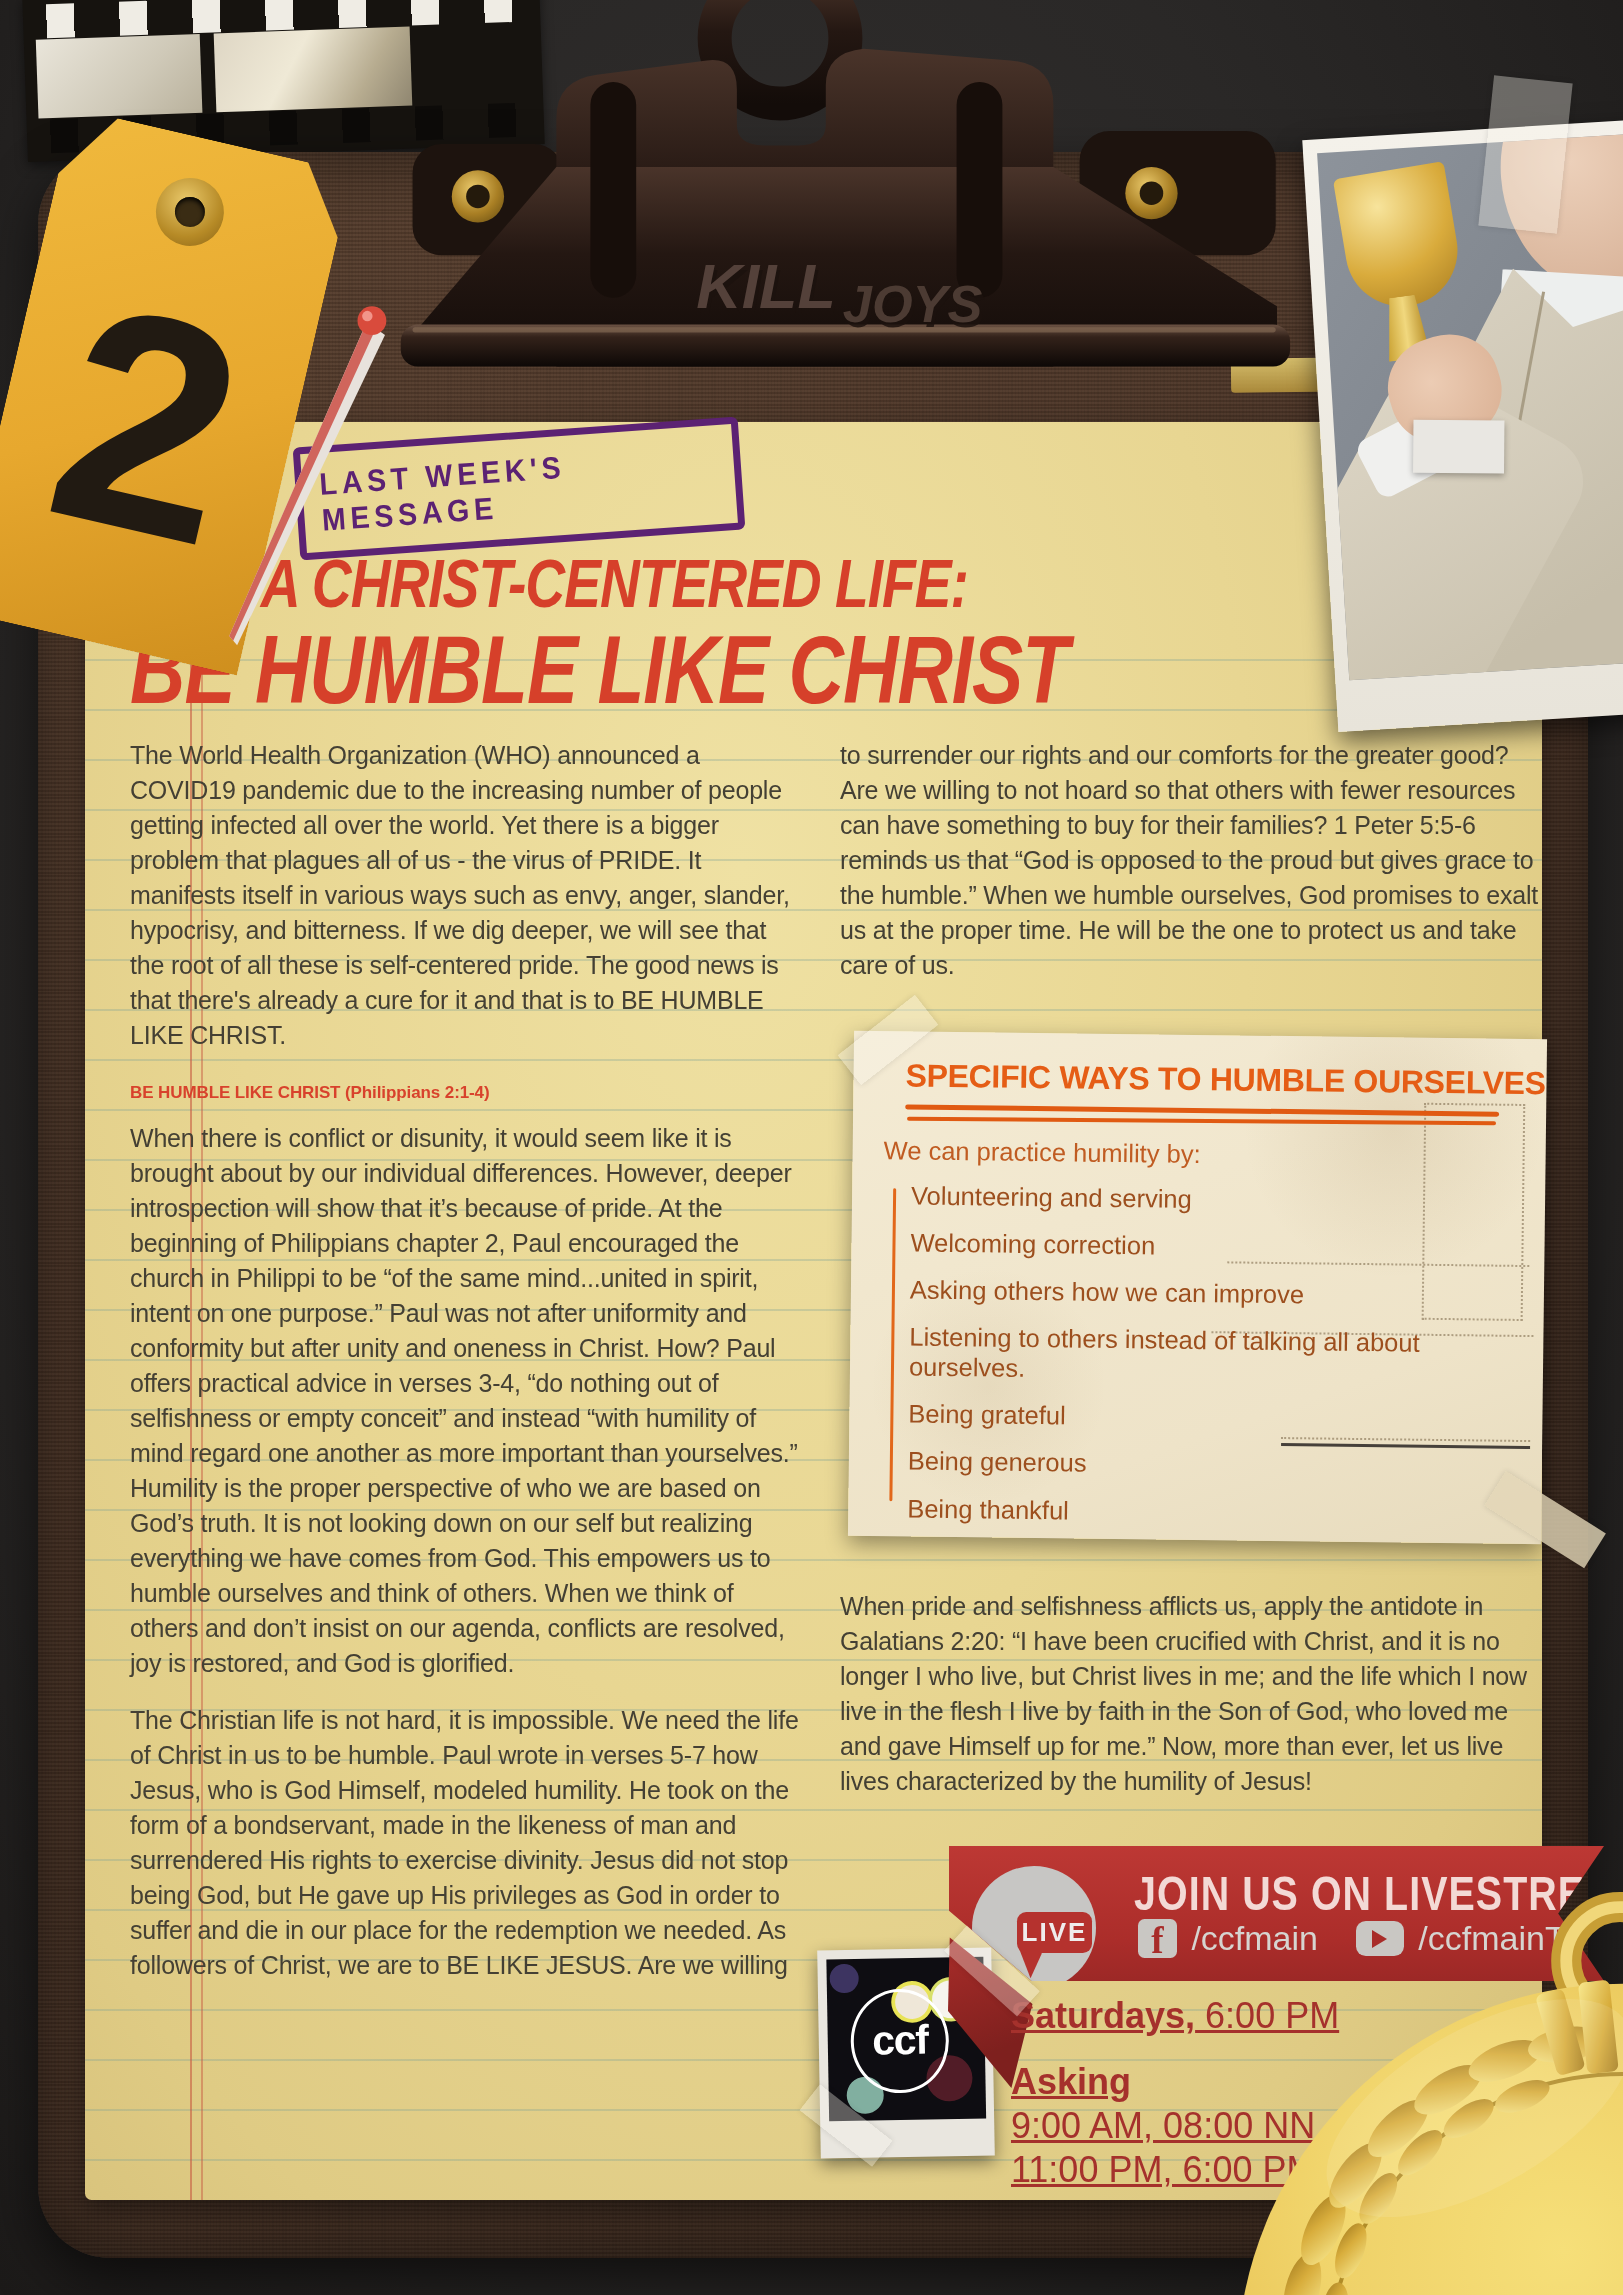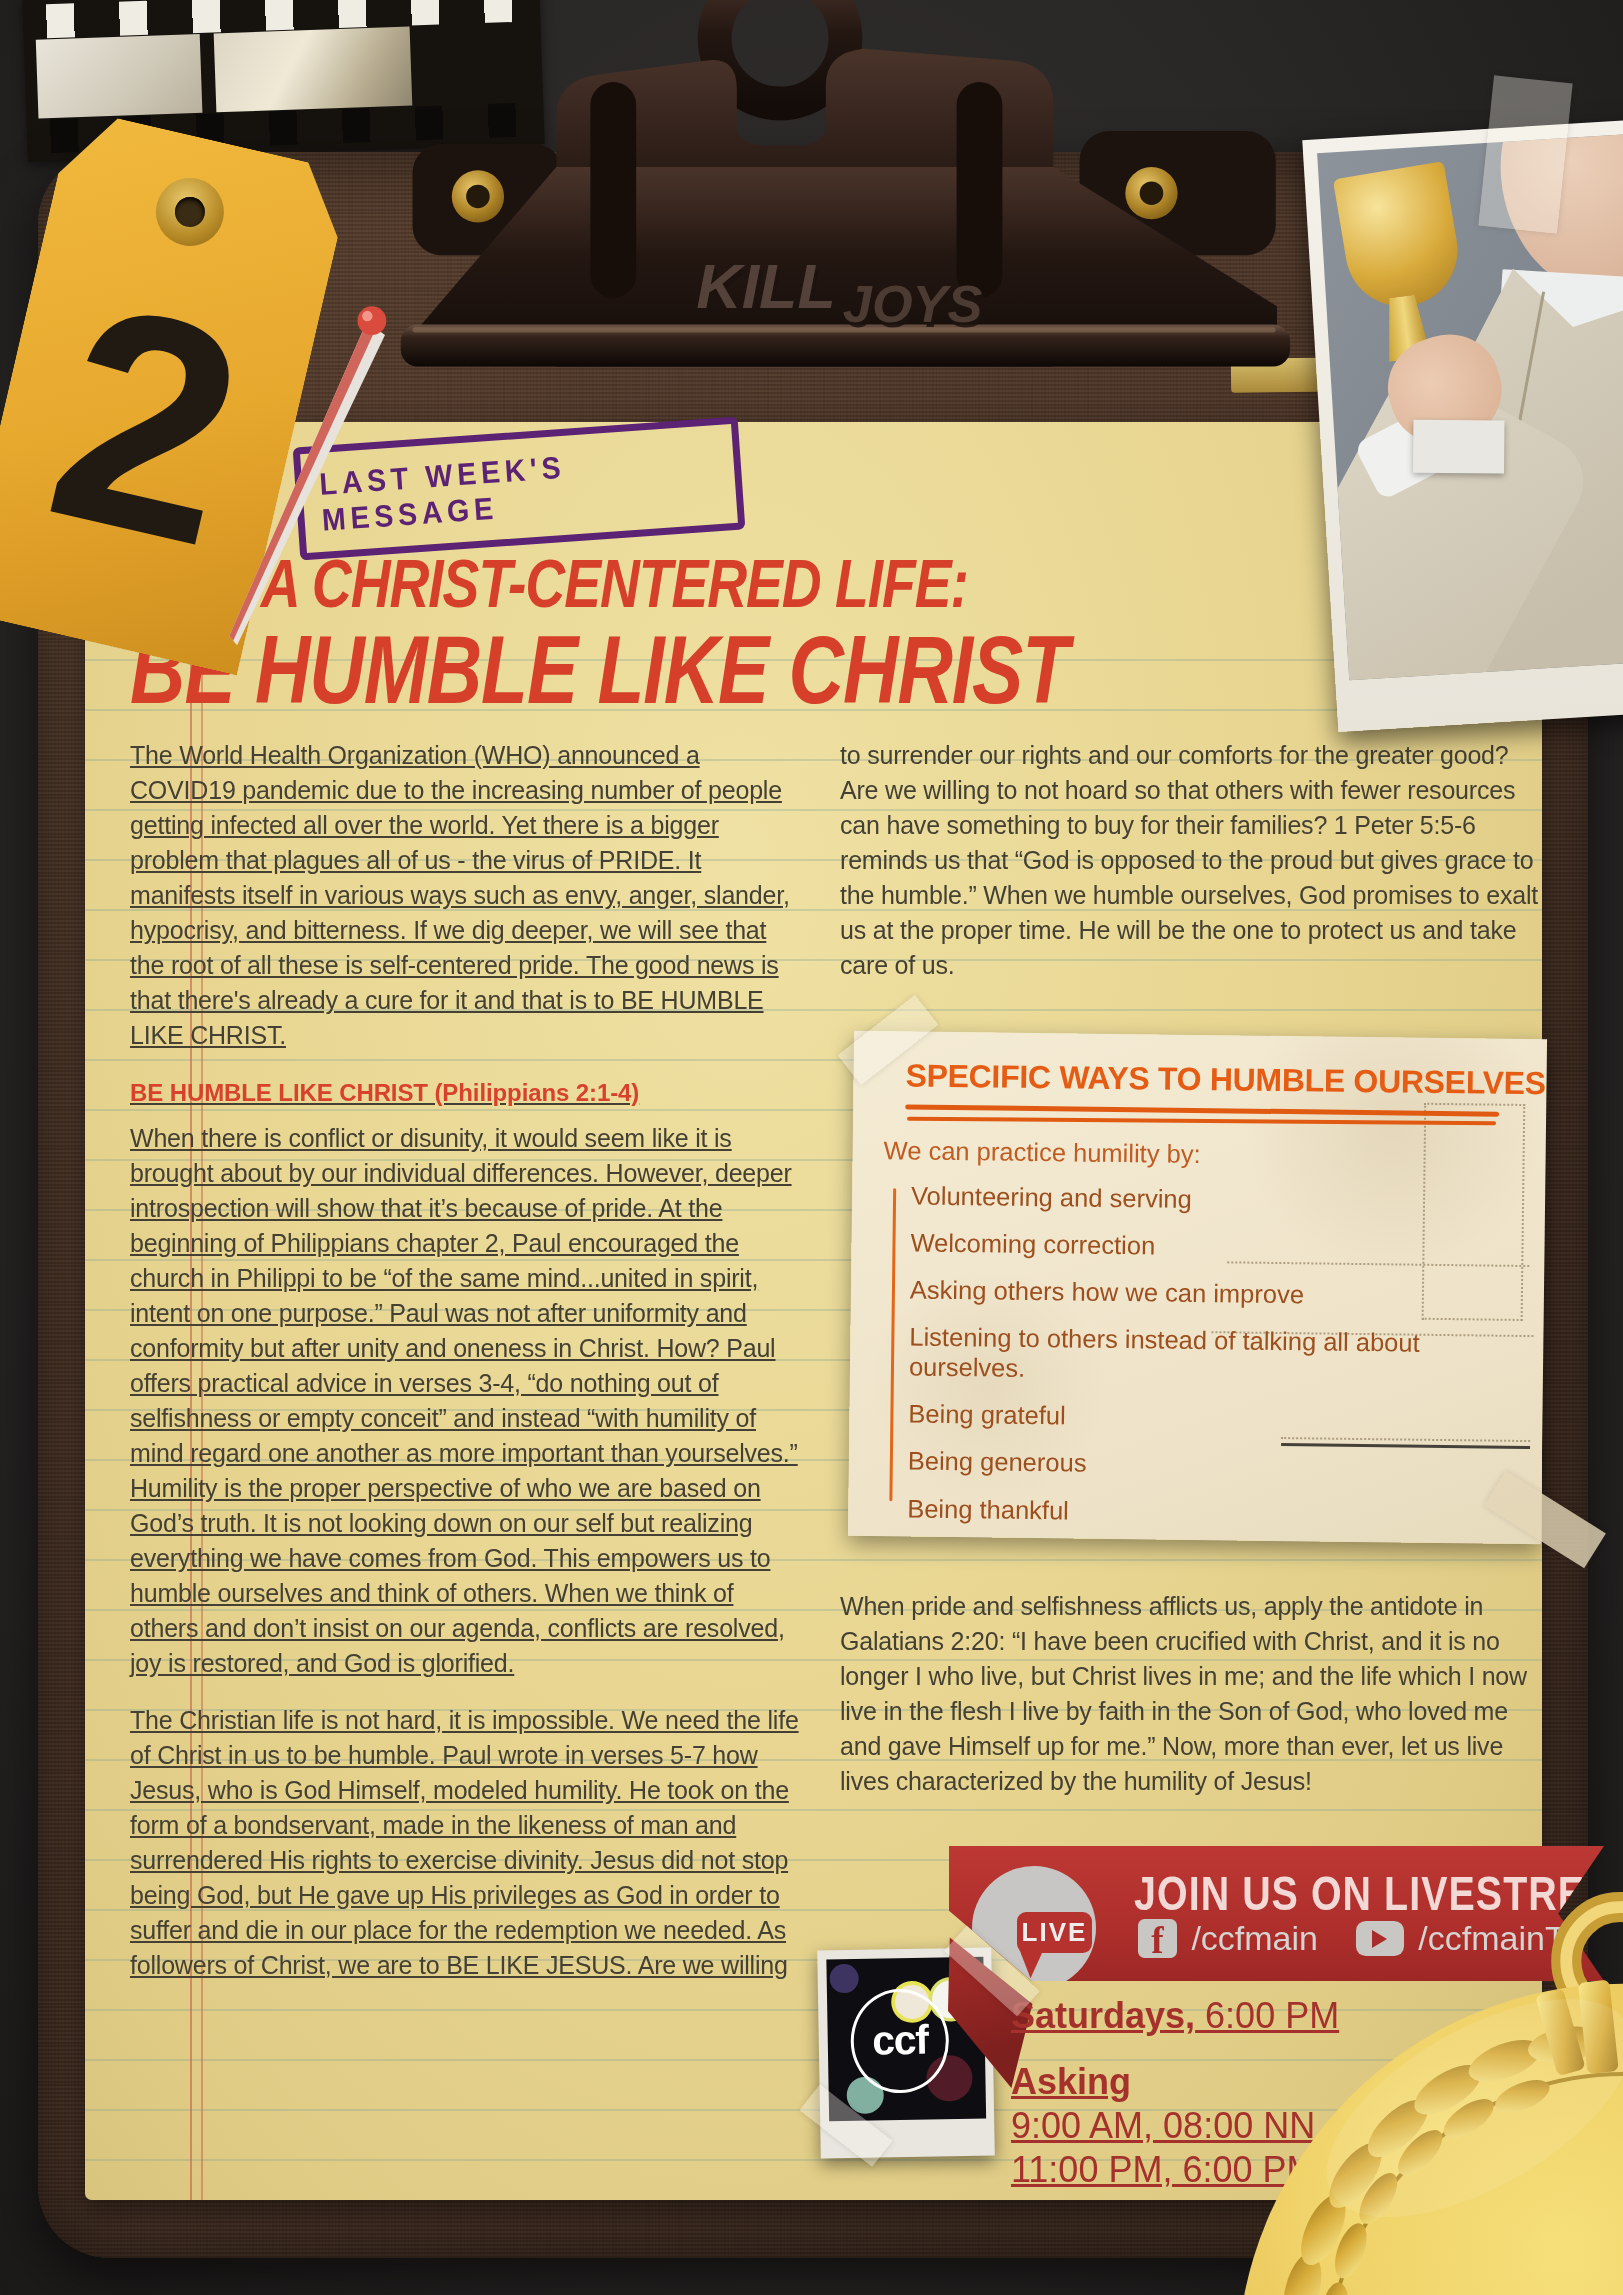--- a/index.html
+++ b/index.html
@@ -50,25 +50,25 @@
      color:#5c2273;}
   .stamp span{display:inline-block;transform:scaleX(.92);font-weight:700;font-size:31px;letter-spacing:5.2px;}
 
   
   .title{left:130px;top:549px;z-index:4;color:#d6402a;font-style:italic;font-weight:700;line-height:1;}
   .ttl1{display:inline-block;transform:scaleX(.80);transform-origin:left;font-size:69px;letter-spacing:-1.3px;}
   .ttl2{display:inline-block;transform:scaleX(.80);transform-origin:left;font-size:96px;letter-spacing:-1.3px;margin-top:3.9px;}
 
   
   .col{z-index:4;color:#444034;font-size:25px;line-height:35px;letter-spacing:-0.2px;}
-  .col1{left:130px;top:738px;width:673px;text-decoration:underline;}
+  .col1{left:130px;top:738px;width:673px;}
   .col2a{left:840px;top:738px;width:708px;}
   .col2b{left:840px;top:1589px;width:713px;}
   .col p{margin:0 0 22px 0;}
-  .col h3{margin:3.9px 0 10.5px 0;font-size:24px;color:#d8422c;letter-spacing:-0.1px;}
+  .col h3{margin:3.9px 0 10.5px 0;font-size:17px;color:#d8422c;letter-spacing:-0.1px;}
 
   
   .card{left:851px;top:1035px;width:693px;height:505px;z-index:4;transform:rotate(.7deg);
      background:
        radial-gradient(circle at 78% 18%, rgba(150,120,70,.14), transparent 22%),
        radial-gradient(circle at 20% 70%, rgba(150,120,70,.10), transparent 18%),
        linear-gradient(160deg,#f4ebd4,#eee3c8 70%,#e7dbbd);
      box-shadow:0 7.9px 22px rgba(0,0,0,.38);}
   .card .ctitle{position:absolute;left:52px;top:26px;font-weight:700;font-size:32px;color:#e55d15;letter-spacing:-0.3px;}
   .card .u1{position:absolute;left:52px;top:73px;width:594px;height:4.6px;background:#e05a12;border-radius:2.6px;}

